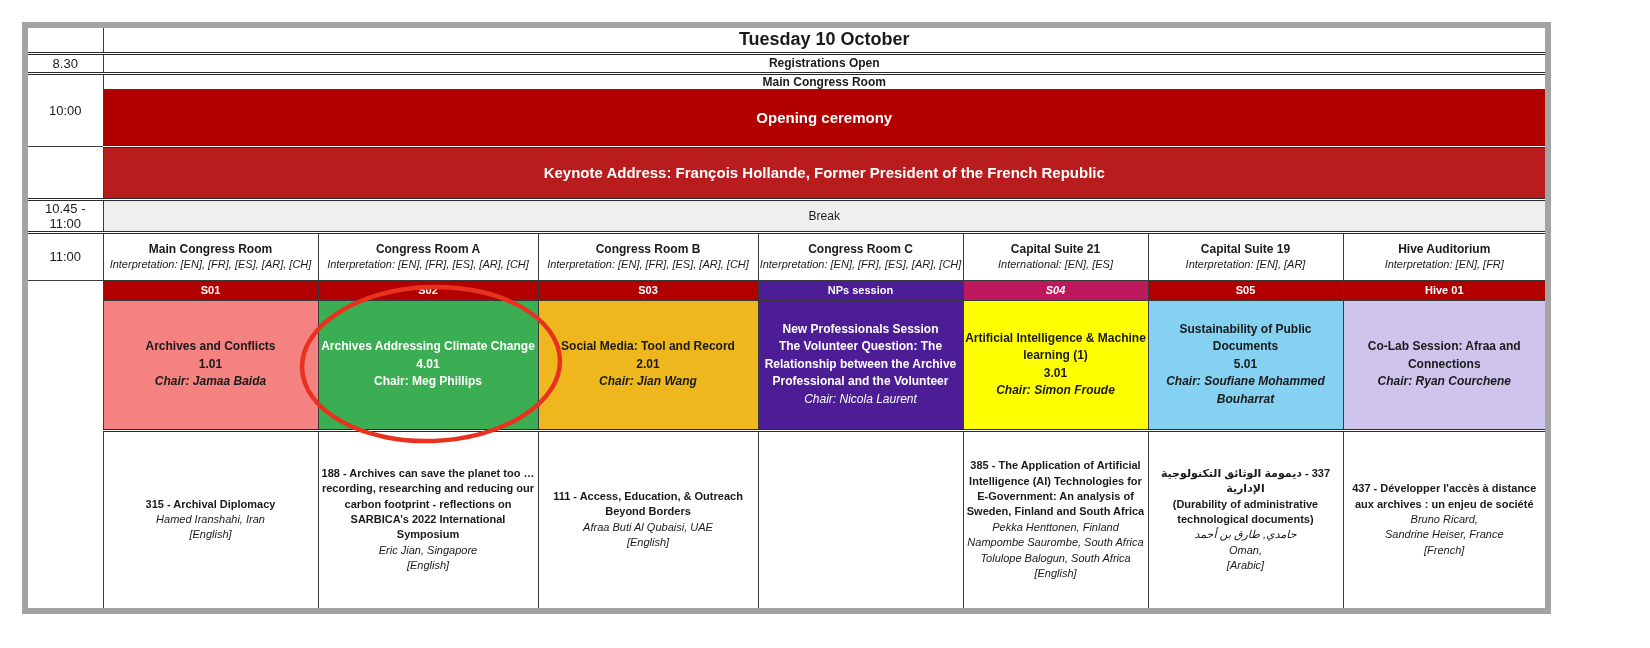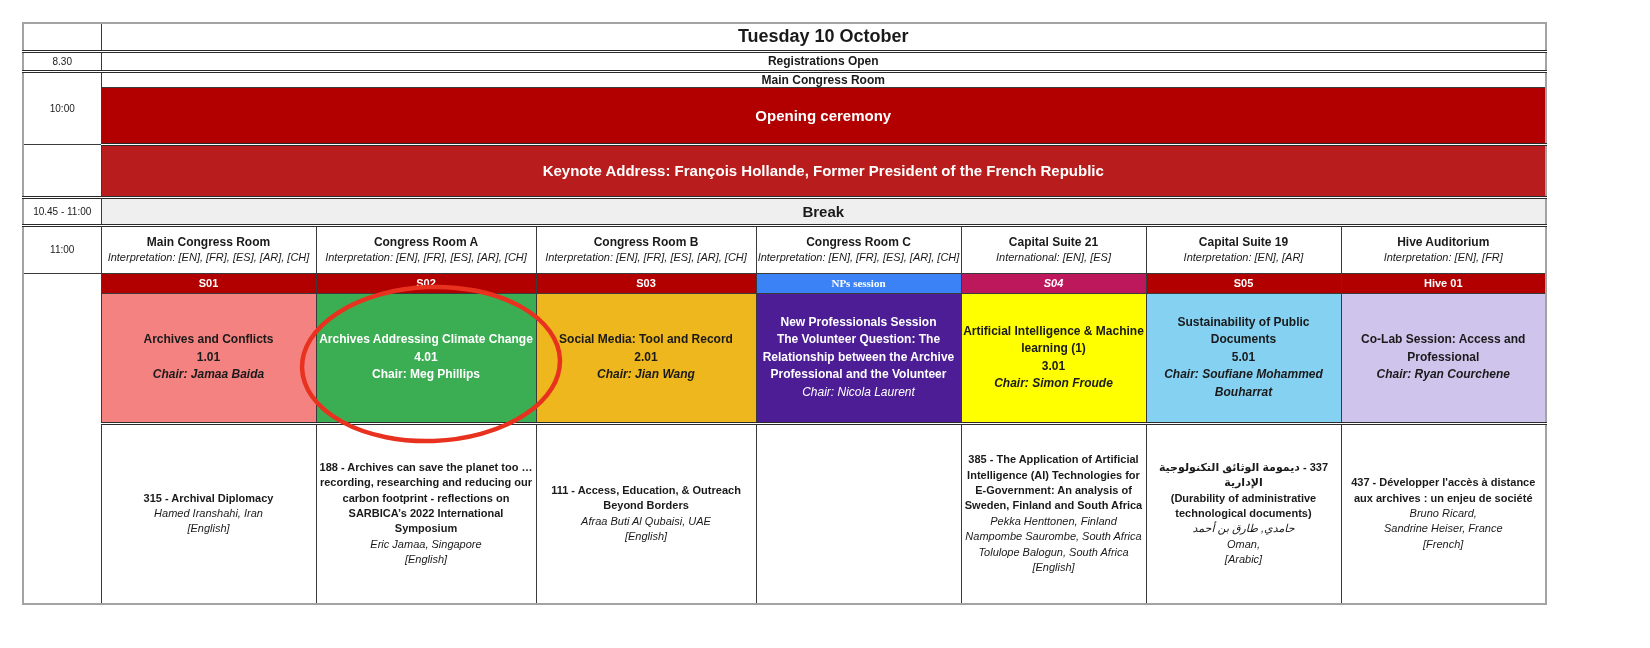--- a/index.html
+++ b/index.html
@@ -1,27 +1,27 @@
 <!DOCTYPE html>
 <html><head>
 <meta charset="utf-8">
 <style>
   html,body{margin:0;padding:0;background:#fff;}
   .page{position:relative;width:1650px;height:648px;background:#fff;overflow:hidden;
         font-family:"Liberation Sans","DejaVu Sans",sans-serif;color:#1a1a1a;}
   table.sched{position:absolute;left:22px;top:22px;border-collapse:collapse;table-layout:fixed;
-              border:2px solid #a3a3a3;}
+              border:6px solid #a3a3a3;}
   table.sched td{border:1px solid #3a3a3a;vertical-align:middle;text-align:center;
                  overflow:hidden;padding:0;}
-  td.time{border-right:2px solid #000;font-size:10px;background:#fff;}
+  td.time{border-right:2px solid #000;font-size:13px;background:#fff;}
   tr.sep td{border-bottom:3px double #2a2a2a;}
   td.t-title{font-size:18px;font-weight:bold;}
   td.banner{font-size:12px;font-weight:bold;}
   td.opening,td.keynote{color:#fff;font-size:15px;font-weight:bold;}
-  td.break{font-size:15px;font-weight:bold;margin-left:42px;}
+  td.break{font-size:12px;font-weight:normal;margin-left:42px;}
   td.room-hdr{padding:3px 2px;}
   .rname{font-size:12px;font-weight:bold;line-height:1.3;}
   .rint{font-size:11px;font-style:italic;line-height:1.3;}
   td.code{color:#fff;font-size:11px;font-weight:bold;}
   td.sess{padding:6px 8px;}
   .s-line{font-size:12px;font-weight:bold;line-height:1.45;}
   .s-chair{font-size:12px;line-height:1.45;}
   .bi{font-weight:bold;font-style:italic;}
   .b{font-weight:bold;}
   .i{font-style:italic;}
@@ -109,21 +109,21 @@
         <div class="rname">Hive Auditorium</div>
         <div class="rint">Interpretation: [EN], [FR]</div>
       </td>
     </tr>
 
     <tr style="height:20px">
       <td class="time" rowspan="3" style="border-bottom:none"></td>
       <td class="code" style="background: rgb(178, 0, 0);">S01</td>
       <td class="code" style="background: rgb(178, 0, 0);">S02</td>
       <td class="code" style="background: rgb(178, 0, 0);">S03</td>
-      <td class="code" style="background: #3b82f6; font-family: Liberation Serif, serif;">NPs session</td>
+      <td class="code" style="background: #4c1d95;">NPs session</td>
       <td class="code" style="background: #be185d; font-style: italic;">S04</td>
       <td class="code" style="background: rgb(178, 0, 0);">S05</td>
       <td class="code" style="background: rgb(178, 0, 0);">Hive 01</td>
     </tr>
 
     <tr class="sep" style="height:130px">
       <td class="sess" style="background: rgb(244, 130, 128);">
         <div class="s-line">Archives and Conflicts</div>
         <div class="s-line">1.01</div>
         <div class="s-chair bi">Chair: Jamaa Baida</div>
@@ -147,34 +147,34 @@
         <div class="s-line">Artificial Intelligence &amp; Machine learning (1)</div>
         <div class="s-line">3.01</div>
         <div class="s-chair bi">Chair: Simon Froude</div>
       </td>
       <td class="sess" style="background: rgb(132, 209, 242);">
         <div class="s-line">Sustainability of Public Documents</div>
         <div class="s-line">5.01</div>
         <div class="s-chair bi">Chair: Soufiane Mohammed Bouharrat</div>
       </td>
       <td class="sess" style="background: rgb(207, 197, 236);">
-        <div class="s-line">Co-Lab Session: Access and Professional</div>
+        <div class="s-line">Co-Lab Session: Afraa and Connections</div>
         <div class="s-chair bi">Chair: Ryan Courchene</div>
       </td>
     </tr>
 
     <tr class="last" style="height:181px">
       <td class="paper">
         <div class="p-title">315 - Archival Diplomacy</div>
         <div class="p-line">Hamed Iranshahi, Iran</div>
         <div class="p-line">[English]</div>
       </td>
       <td class="paper">
         <div class="p-title">188 - Archives can save the planet too … recording, researching and reducing our carbon footprint - reflections on SARBICA’s 2022 International Symposium</div>
-        <div class="p-line">Eric Jamaa, Singapore</div>
+        <div class="p-line">Eric Jian, Singapore</div>
         <div class="p-line">[English]</div>
       </td>
       <td class="paper">
         <div class="p-title">111 - Access, Education, &amp; Outreach Beyond Borders</div>
         <div class="p-line">Afraa Buti Al Qubaisi, UAE</div>
         <div class="p-line">[English]</div>
       </td>
       <td class="paper"></td>
       <td class="paper">
         <div class="p-title">385 - The Application of Artificial Intelligence (AI) Technologies for E-Government: An analysis of Sweden, Finland and South Africa</div>

